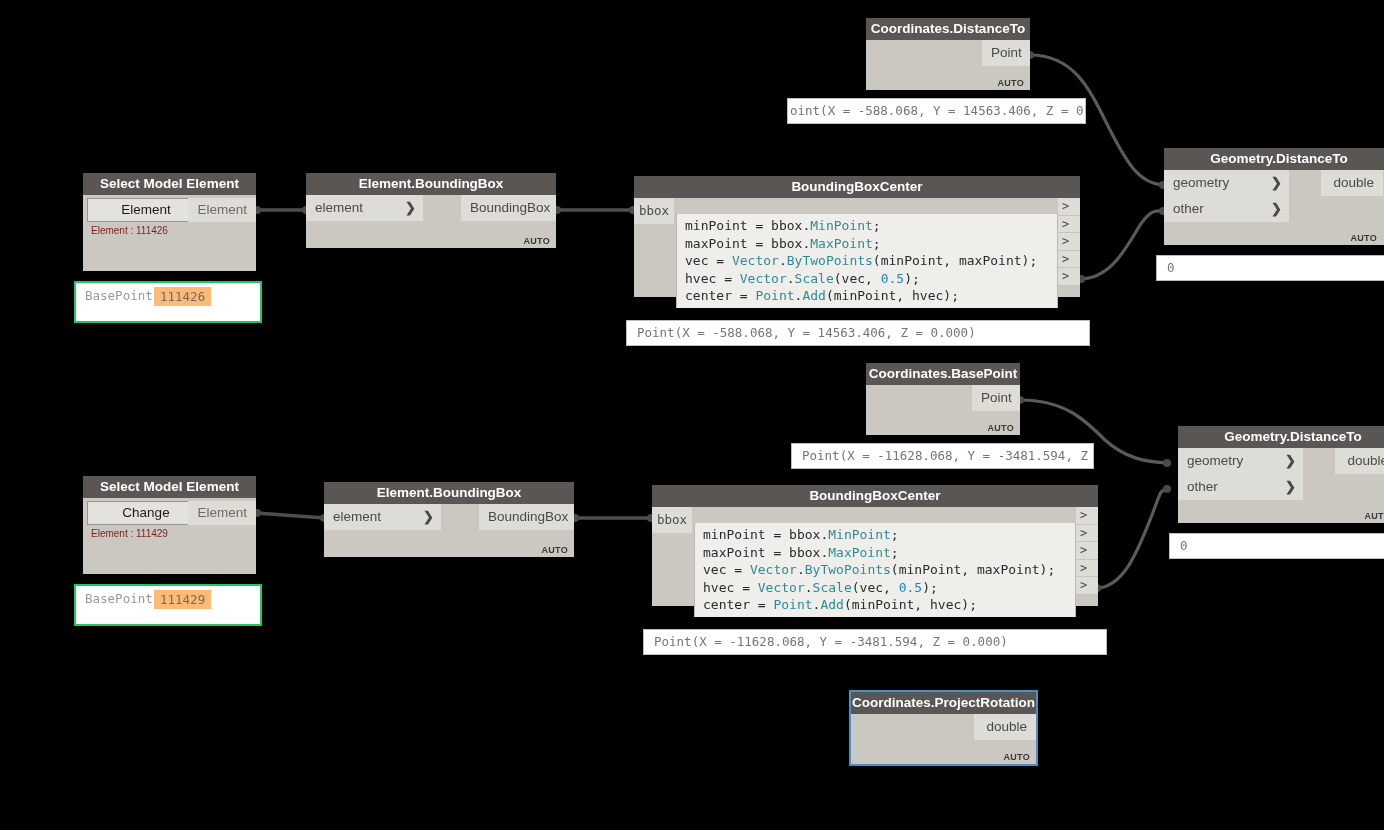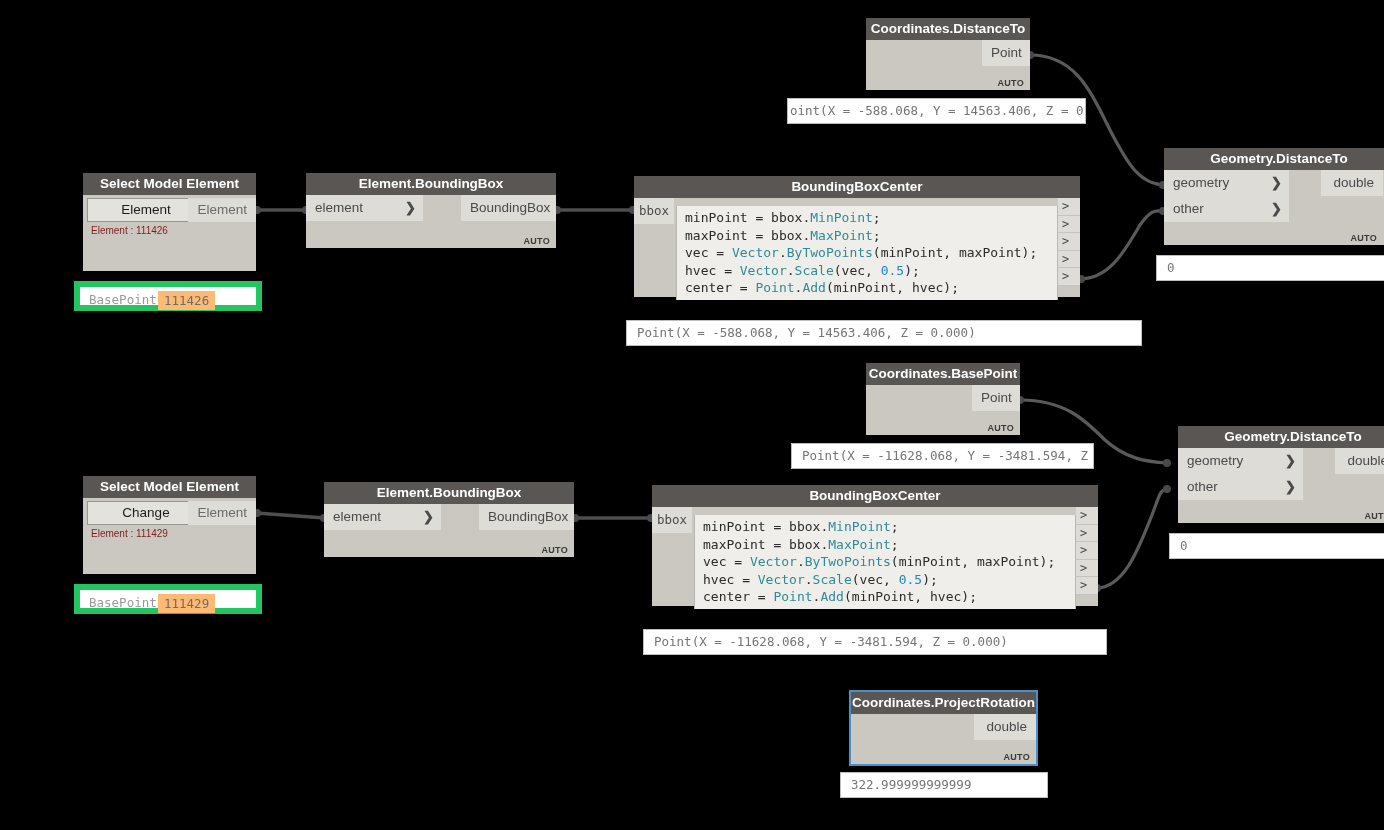--- a/index.html
+++ b/index.html
@@ -166,21 +166,21 @@
     height: 26px;
     line-height: 26px;
     text-align: center;
     background: #dedcd7;
     color: #4a4a4a;
     font-family: "DejaVu Sans Mono", "Liberation Mono", monospace;
     font-size: 12.5px;
   }
   .cbn-code {
     position: absolute;
-    top: 8px;
+    top: 16px;
     background: #efeeea;
     border: 1px solid #b9b7b1;
     border-top: none;
     border-bottom: none;
     font-family: "DejaVu Sans Mono", "Liberation Mono", monospace;
     font-size: 13px;
     line-height: 17.6px;
     color: #2a2a2a;
     padding: 3px 6px 3px 8px;
     box-sizing: border-box;
@@ -203,22 +203,22 @@
     font-size: 12px;
     padding-left: 4px;
     border-bottom: 1px solid #c6c4be;
     box-sizing: border-box;
   }
 
   
   .watch {
     position: absolute;
     background: #ffffff;
-    border: 6px solid #22c55e;
-    height: 30px;
+    border: 2px solid #22c55e;
+    height: 42px;
     box-sizing: border-box;
   }
   .watch .wlabel {
     position: absolute;
     left: 9px;
     top: 5px;
     color: #9a9a9a;
     font-family: "DejaVu Sans Mono", "Liberation Mono", monospace;
     font-size: 12.5px;
   }
@@ -320,21 +320,21 @@
 center = <span class="fn">Point</span>.<span class="fn">Add</span>(minPoint, hvec);</span></div>
       <div class="cbn-outports" style="left:424px;">
         <div>&gt;</div>
         <div>&gt;</div>
         <div>&gt;</div>
         <div>&gt;</div>
         <div>&gt;</div>
       </div>
     </div>
   </div>
-  <div class="preview" style="left:626px; top:320px; width:516px;">Point(X = -588.068, Y = 14563.406, Z = 0.000)</div>
+  <div class="preview" style="left:626px; top:320px; width:464px;">Point(X = -588.068, Y = 14563.406, Z = 0.000)</div>
 
   <div class="node" style="left:866px; top:18px; width:164px; height:72px;">
     <div class="node-header">Coordinates.DistanceTo</div>
     <div class="node-body" style="height:50px;">
       <div class="port-out" style="top:0; width:48px;">Point</div>
       <div class="auto-tag">AUTO</div>
     </div>
   </div>
   <div class="preview left-clip" style="left:787px; top:98px; width:299px;">oint(X = -588.068, Y = 14563.406, Z = 0.000)</div>
 
@@ -426,16 +426,15 @@
   </div>
   <div class="preview" style="left:1169px; top:533px; width:238px;">0</div>
 
   <div class="node selected" style="left:851px; top:692px; width:185px; height:72px;">
     <div class="node-header">Coordinates.ProjectRotation</div>
     <div class="node-body" style="height:50px;">
       <div class="port-out" style="top:0; width:62px;">double</div>
       <div class="auto-tag">AUTO</div>
     </div>
   </div>
-  <div class="preview" style="left:840px; top:772px; width:208px;">322.999999999999</div>
 
 
 </div>
 
 </body></html>

